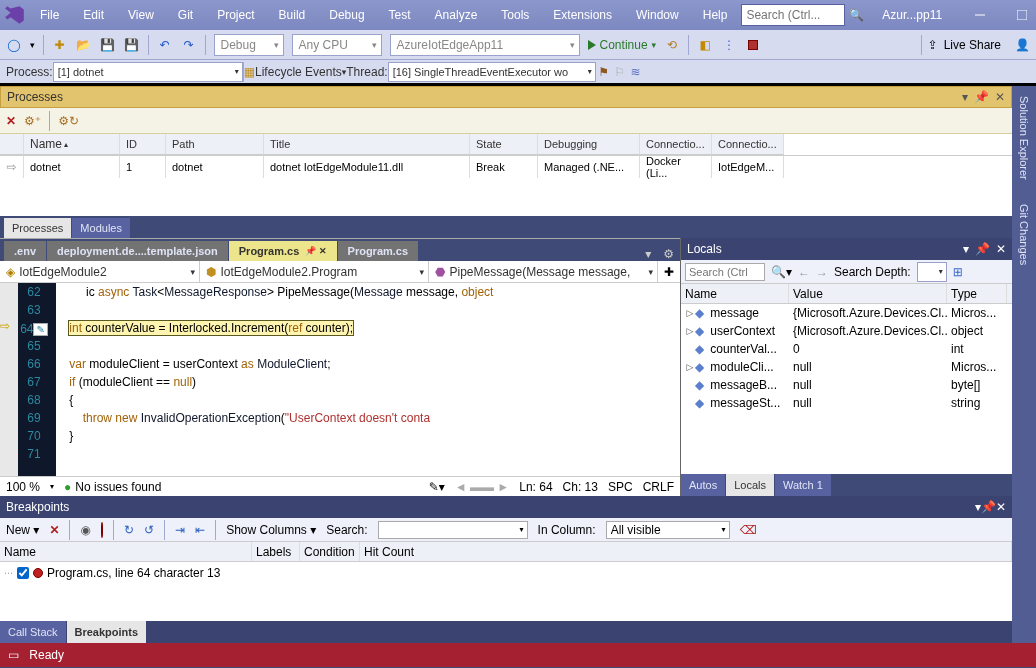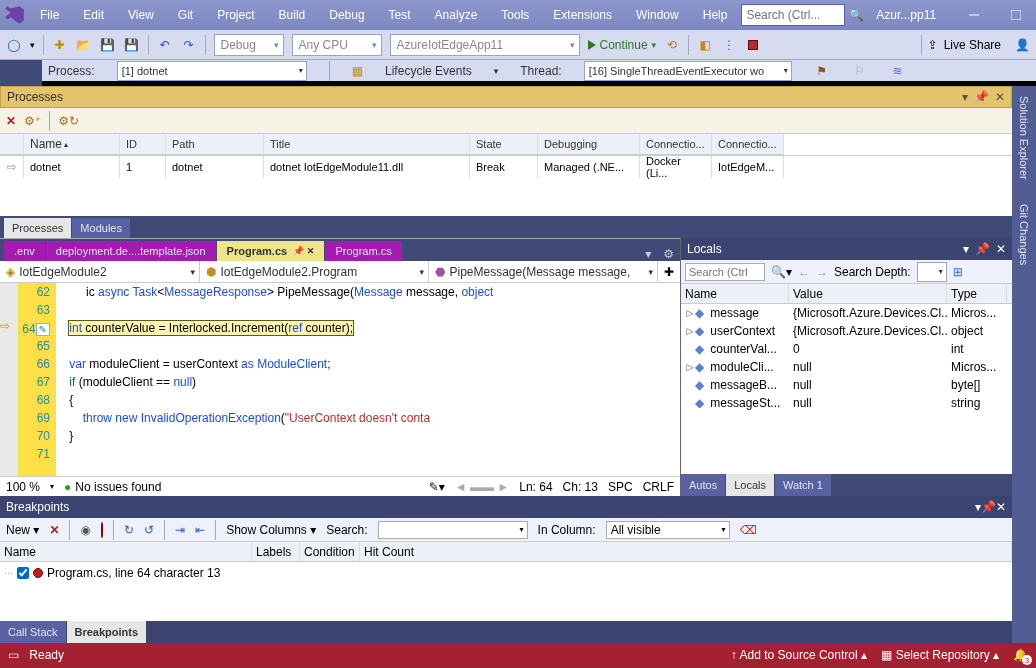--- a/index.html
+++ b/index.html
@@ -3,33 +3,33 @@
 <meta charset="utf-8">
 <style>
 * { margin:0; padding:0; box-sizing:border-box; font-family:"Segoe UI",Tahoma,sans-serif; font-size:12px; }
 body { width:1036px; height:668px; background:#404a77; overflow:hidden; color:#000; }
 .titlebar { height:30px; background:linear-gradient(#8c97cc,#7c88c0); display:flex; align-items:center; padding:0 4px; gap:6px; color:#fff; }
 .vs-logo { width:22px; height:22px; background:#6b40a8; clip-path:polygon(70% 10%,90% 25%,90% 75%,70% 90%,30% 60%,15% 70%,5% 60%,30% 40%,5% 20%,15% 10%,30% 20%); flex-shrink:0;}
 .menu { display:flex; gap:8px; }
 .menu span { padding:4px 8px; cursor:pointer; }
 .search { margin-left:auto; display:flex; align-items:center; gap:2px;}
 .search input { width:104px; height:22px; background:#fff; border:1px solid #5860a0; padding:0 4px; color:#555;}
-.sol-label { padding:0 4px;}
+.sol-label { margin-left:6px; padding:0 4px;}
 .winbtns { display:flex; margin-left:8px; gap:2px;}
 .winbtn { width:40px; height:28px; display:flex; align-items:center; justify-content:center; }
 .winbtn svg{stroke:#fff;fill:none;}
 .toolbar { height:30px; background:#d7dbf0; display:flex; align-items:center; padding:0 6px; gap:8px; border-bottom:1px solid #a0a8d0;}
 .ticon { width:16px; height:16px; display:flex; align-items:center; justify-content:center; }
 .sep { width:1px; height:20px; background:#a0a8d0; }
 .dd { height:22px; background:#fff; border:1px solid #9aa2cc; padding:0 18px 0 6px; display:flex; align-items:center; color:#555; position:relative; }
 .dd::after{content:"▾"; position:absolute; right:4px; font-size:9px;}
 .continue { display:flex; align-items:center; gap:4px; color:#2a7a2a; }
 .continue .tri { width:0;height:0;border-left:8px solid #2a7a2a;border-top:5px solid transparent;border-bottom:5px solid transparent;}
 .live { margin-left:auto; display:flex; align-items:center; gap:6px; }
-.toolbar2 { height:26px; background:#d7dbf0; display:flex; align-items:center; padding:0 6px; gap:22px; border-bottom:5px solid #000000; color:#333;margin-left:42px;}
+.toolbar2 { height:26px; background:#d7dbf0; display:flex; align-items:center; padding:0 6px; gap:0; border-bottom:3px solid #000000; color:#333;}
 .dd2 { height:20px; background:#fff; border:1px solid #9aa2cc; padding:0 16px 0 4px; display:flex; align-items:center; position:relative; font-size:11px; color:#333;}
 .dd2::after{content:"▾"; position:absolute; right:3px; font-size:8px;}
 .red-sq{width:10px;height:10px;background:#b03030;border:1px solid #700;}
 .main { display:flex; height:557px; }
 .left { flex:1; display:flex; flex-direction:column; }
 .right-tabs { width:24px; background:#525d94; display:flex; flex-direction:column; align-items:center; gap:12px; padding-top:4px;}
 .vtab { writing-mode:vertical-rl; color:#e0e4f6; padding:6px 2px; font-size:11px; }
 
 .pane-hdr { height:22px; background:#e2c36e; border:1px solid #c4a040; display:flex; align-items:center; padding:0 6px; font-size:12px; color:#333;}
 .pane-hdr .phctrls{margin-left:auto;display:flex;gap:6px;color:#555;font-size:10px;}
@@ -47,32 +47,32 @@
 .c-name{width:96px;} .c-id{width:46px;} .c-path{width:98px;} .c-title{width:206px;} .c-state{width:68px;} .c-dbg{width:102px;} .c-conn{width:72px;} .c-conn2{width:72px;}
 .blank { flex:1; background:#fff; height:38px;}
 
 .tabbar { height:22px; background:#404a77; display:flex; align-items:flex-end; padding-left:4px; }
 .tab { height:20px; background:#5862a0; color:#e0e4f6; padding:0 8px; display:flex; align-items:center; margin-right:1px; font-size:11px; }
 .tab.active { background:#e8e078; color:#333; font-weight:600;}
 
 .editor-col { display:flex; height:258px; }
 .editor-area{ flex:1; background:#fff; display:flex; flex-direction:column; border-top:1px solid #aaa;}
 .file-tabs{ height:22px; background:#404a77; display:flex; align-items:flex-end; padding-left:4px;}
-.ftab { height:20px; background:#a21caf; color:#dfe3f6; padding:0 10px; display:flex; align-items:center; margin-right:1px; font-size:11px; gap:6px;}
+.ftab { height:20px; background:#737373; color:#dfe3f6; padding:0 10px; display:flex; align-items:center; margin-right:1px; font-size:11px; gap:6px;font-weight:bold;}
 .ftab.active{ background:#ede58c; color:#333; font-weight:600;}
 .navbar { height:22px; background:#fff; display:flex; border-bottom:1px solid #ccc;}
 .navdd { flex:1; border-right:1px solid #ccc; display:flex; align-items:center; padding:0 6px; gap:4px; font-size:11px; color:#333; position:relative;}
 .navdd::after{content:"▾";position:absolute;right:4px;font-size:9px;}
 .code-body{ flex:1; display:flex; font-family:Consolas,monospace; font-size:13px; overflow:hidden;}
 .gutter-bp{ width:18px; background:#e8e8e8;}
-.gutter-ln{ width:38px; background:#fde047; text-align:right; color:#2a8aa0; padding-top:2px;}
+.gutter-ln{ width:38px; background:#0f172a; text-align:center; color:#2a8aa0; padding-top:2px;}
 .gutter-ln div{height:18px; padding-right:6px;}
 .code-lines{flex:1; padding-top:2px;}
 .code-lines div{height:18px; white-space:pre;}
-.kw{color:#1d4ed8;} .ty{color:#1d4ed8;} .st{color:#b03030;}
+.kw{color:#a16207;} .ty{color:#0f172a;} .st{color:#b03030;}
 .hl-line{background:#fff4b0; outline:1px solid #5a5a20; display:inline;}
 .bp-tag{display:inline-block;background:#fff;border:1px solid #aaa;padding:0 2px;font-size:10px;margin-top:2px;}
 .ed-status{height:20px;background:#fff;border-top:1px solid #ccc;display:flex;align-items:center;padding:0 6px;gap:10px;font-size:11px;}
 .noissues::before{content:"●";color:#2aa02a;margin-right:4px;}
 
 .locals { width:332px; background:#fff; border-left:1px solid #666; display:flex; flex-direction:column;}
 .lhdr{height:22px;background:#3b4470;color:#fff;display:flex;align-items:center;padding:0 6px;font-size:11px;}
 .lhdr .phctrls{margin-left:auto;display:flex;gap:6px;font-size:10px;}
 .ltb{height:24px;background:#eef0fa;display:flex;align-items:center;padding:0 4px;gap:6px;border-bottom:1px solid #ccc;font-size:11px;}
 .linput{width:80px;height:18px;border:1px solid #aaa;background:#fff;padding:0 3px;font-size:11px;color:#777;}
@@ -443,18 +443,13 @@
 </div>
 <div class="right-tabs">
   <div class="vtab">Solution Explorer</div>
   <div class="vtab">Git Changes</div>
 </div>
 </div>
 
 <div class="statusbar">
   <span>▭</span>
   <span>Ready</span>
-  <div class="right">
-    <span>↑ <span>Add to Source Control</span> ▴</span>
-    <span>▦ <span>Select Repository</span> ▴</span>
-    <span class="bell" data-n="3">🔔</span>
-  </div>
 </div>
 
 </body></html>

